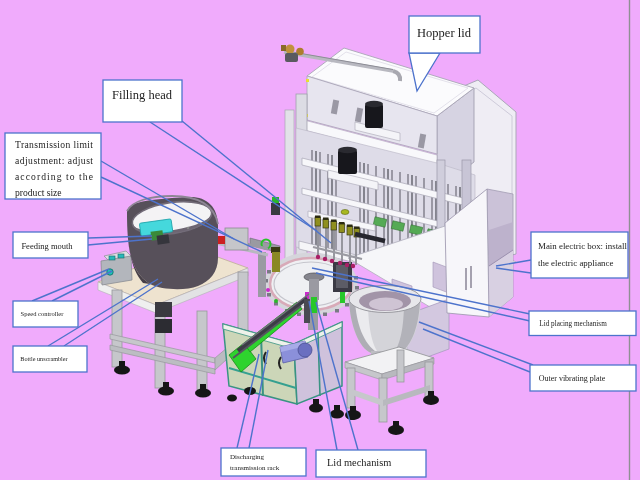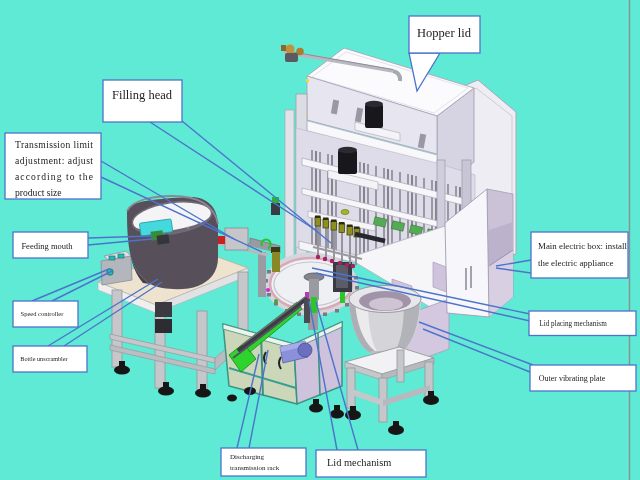--- a/index.html
+++ b/index.html
@@ -1,16 +1,16 @@
 <!DOCTYPE html>
 <html><head>
 <meta charset="utf-8">
 <style>
 html,body{margin:0;padding:0;background:#fff;}
-#page{position:relative;width:640px;height:480px;overflow:hidden;background:#5eead4;}
+#page{position:relative;width:640px;height:480px;overflow:hidden;background:#f0abfc;}
 svg{position:absolute;left:0;top:0;}
 </style>
 </head>
 <body>
 <div id="page">
 <svg width="640" height="480" viewBox="0 0 640 480" font-family="Liberation Serif, serif">
 
 <line x1="629.5" y1="0" x2="629.5" y2="480" stroke="#8f8f93" stroke-width="1.4"></line>
 
 <polygon points="459,88 478,80 516,112 516,254 459,268" fill="#efedf4" stroke="#aaa7b8" stroke-width="1"></polygon>

